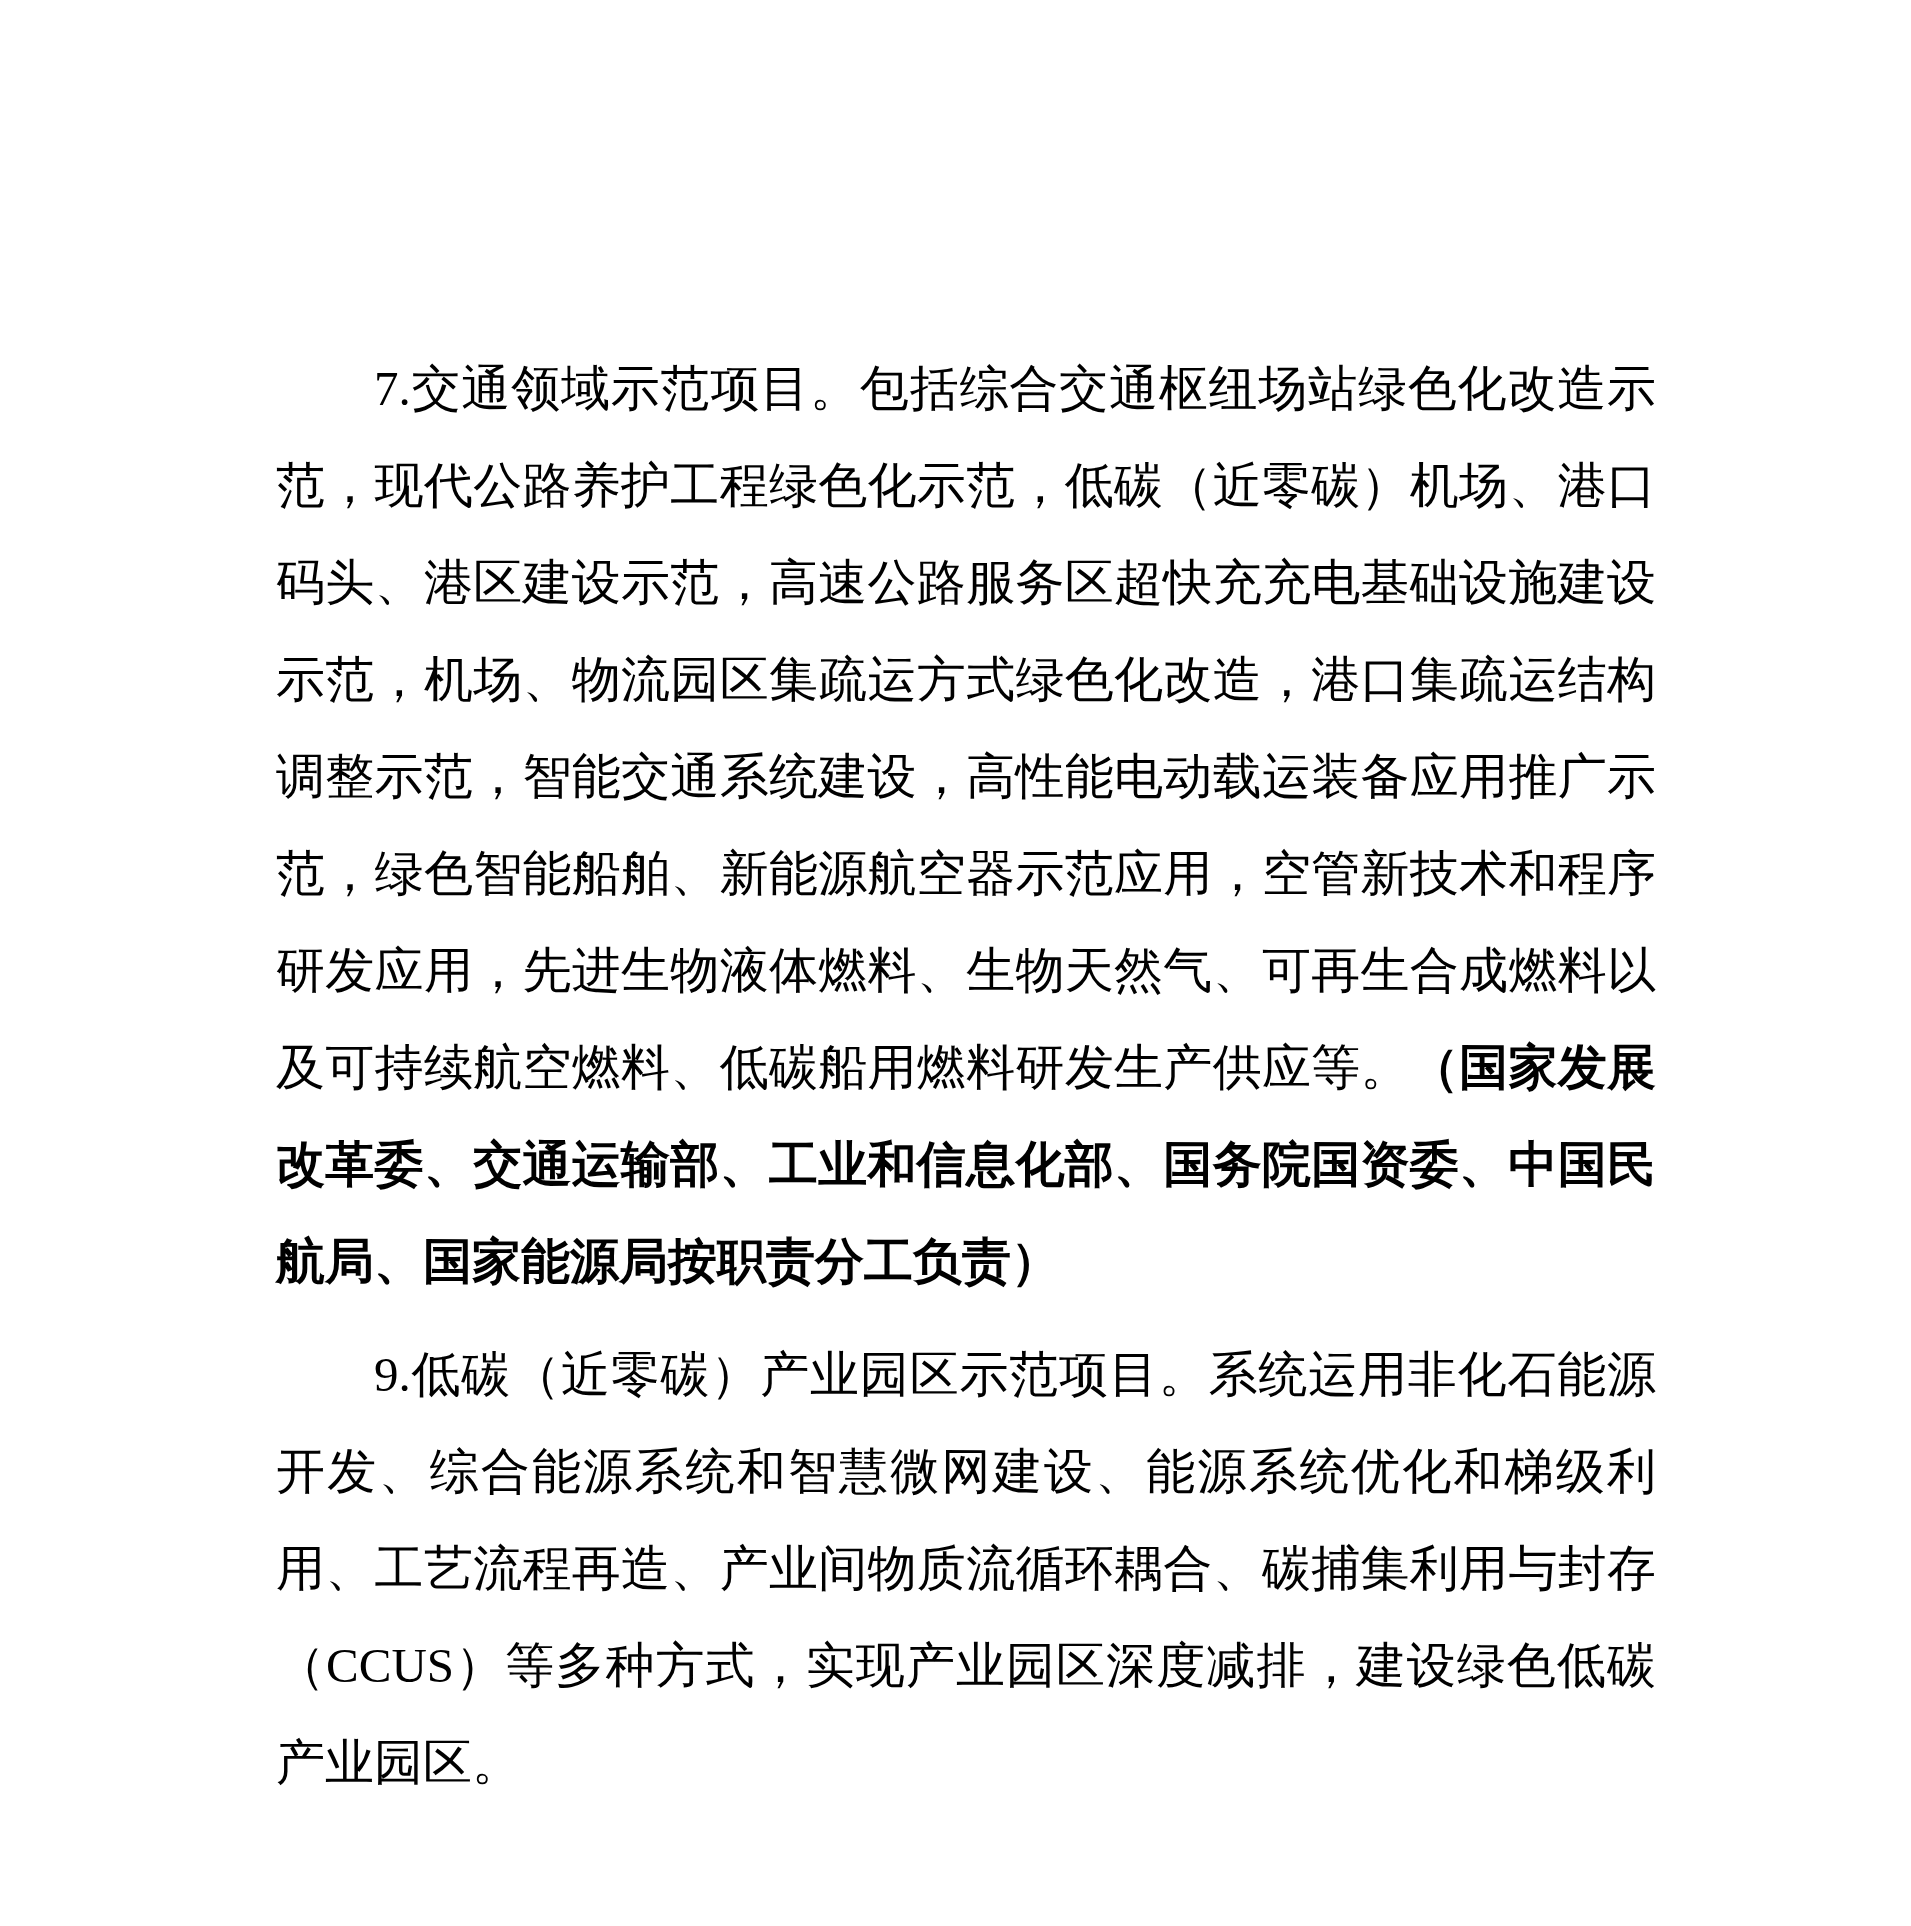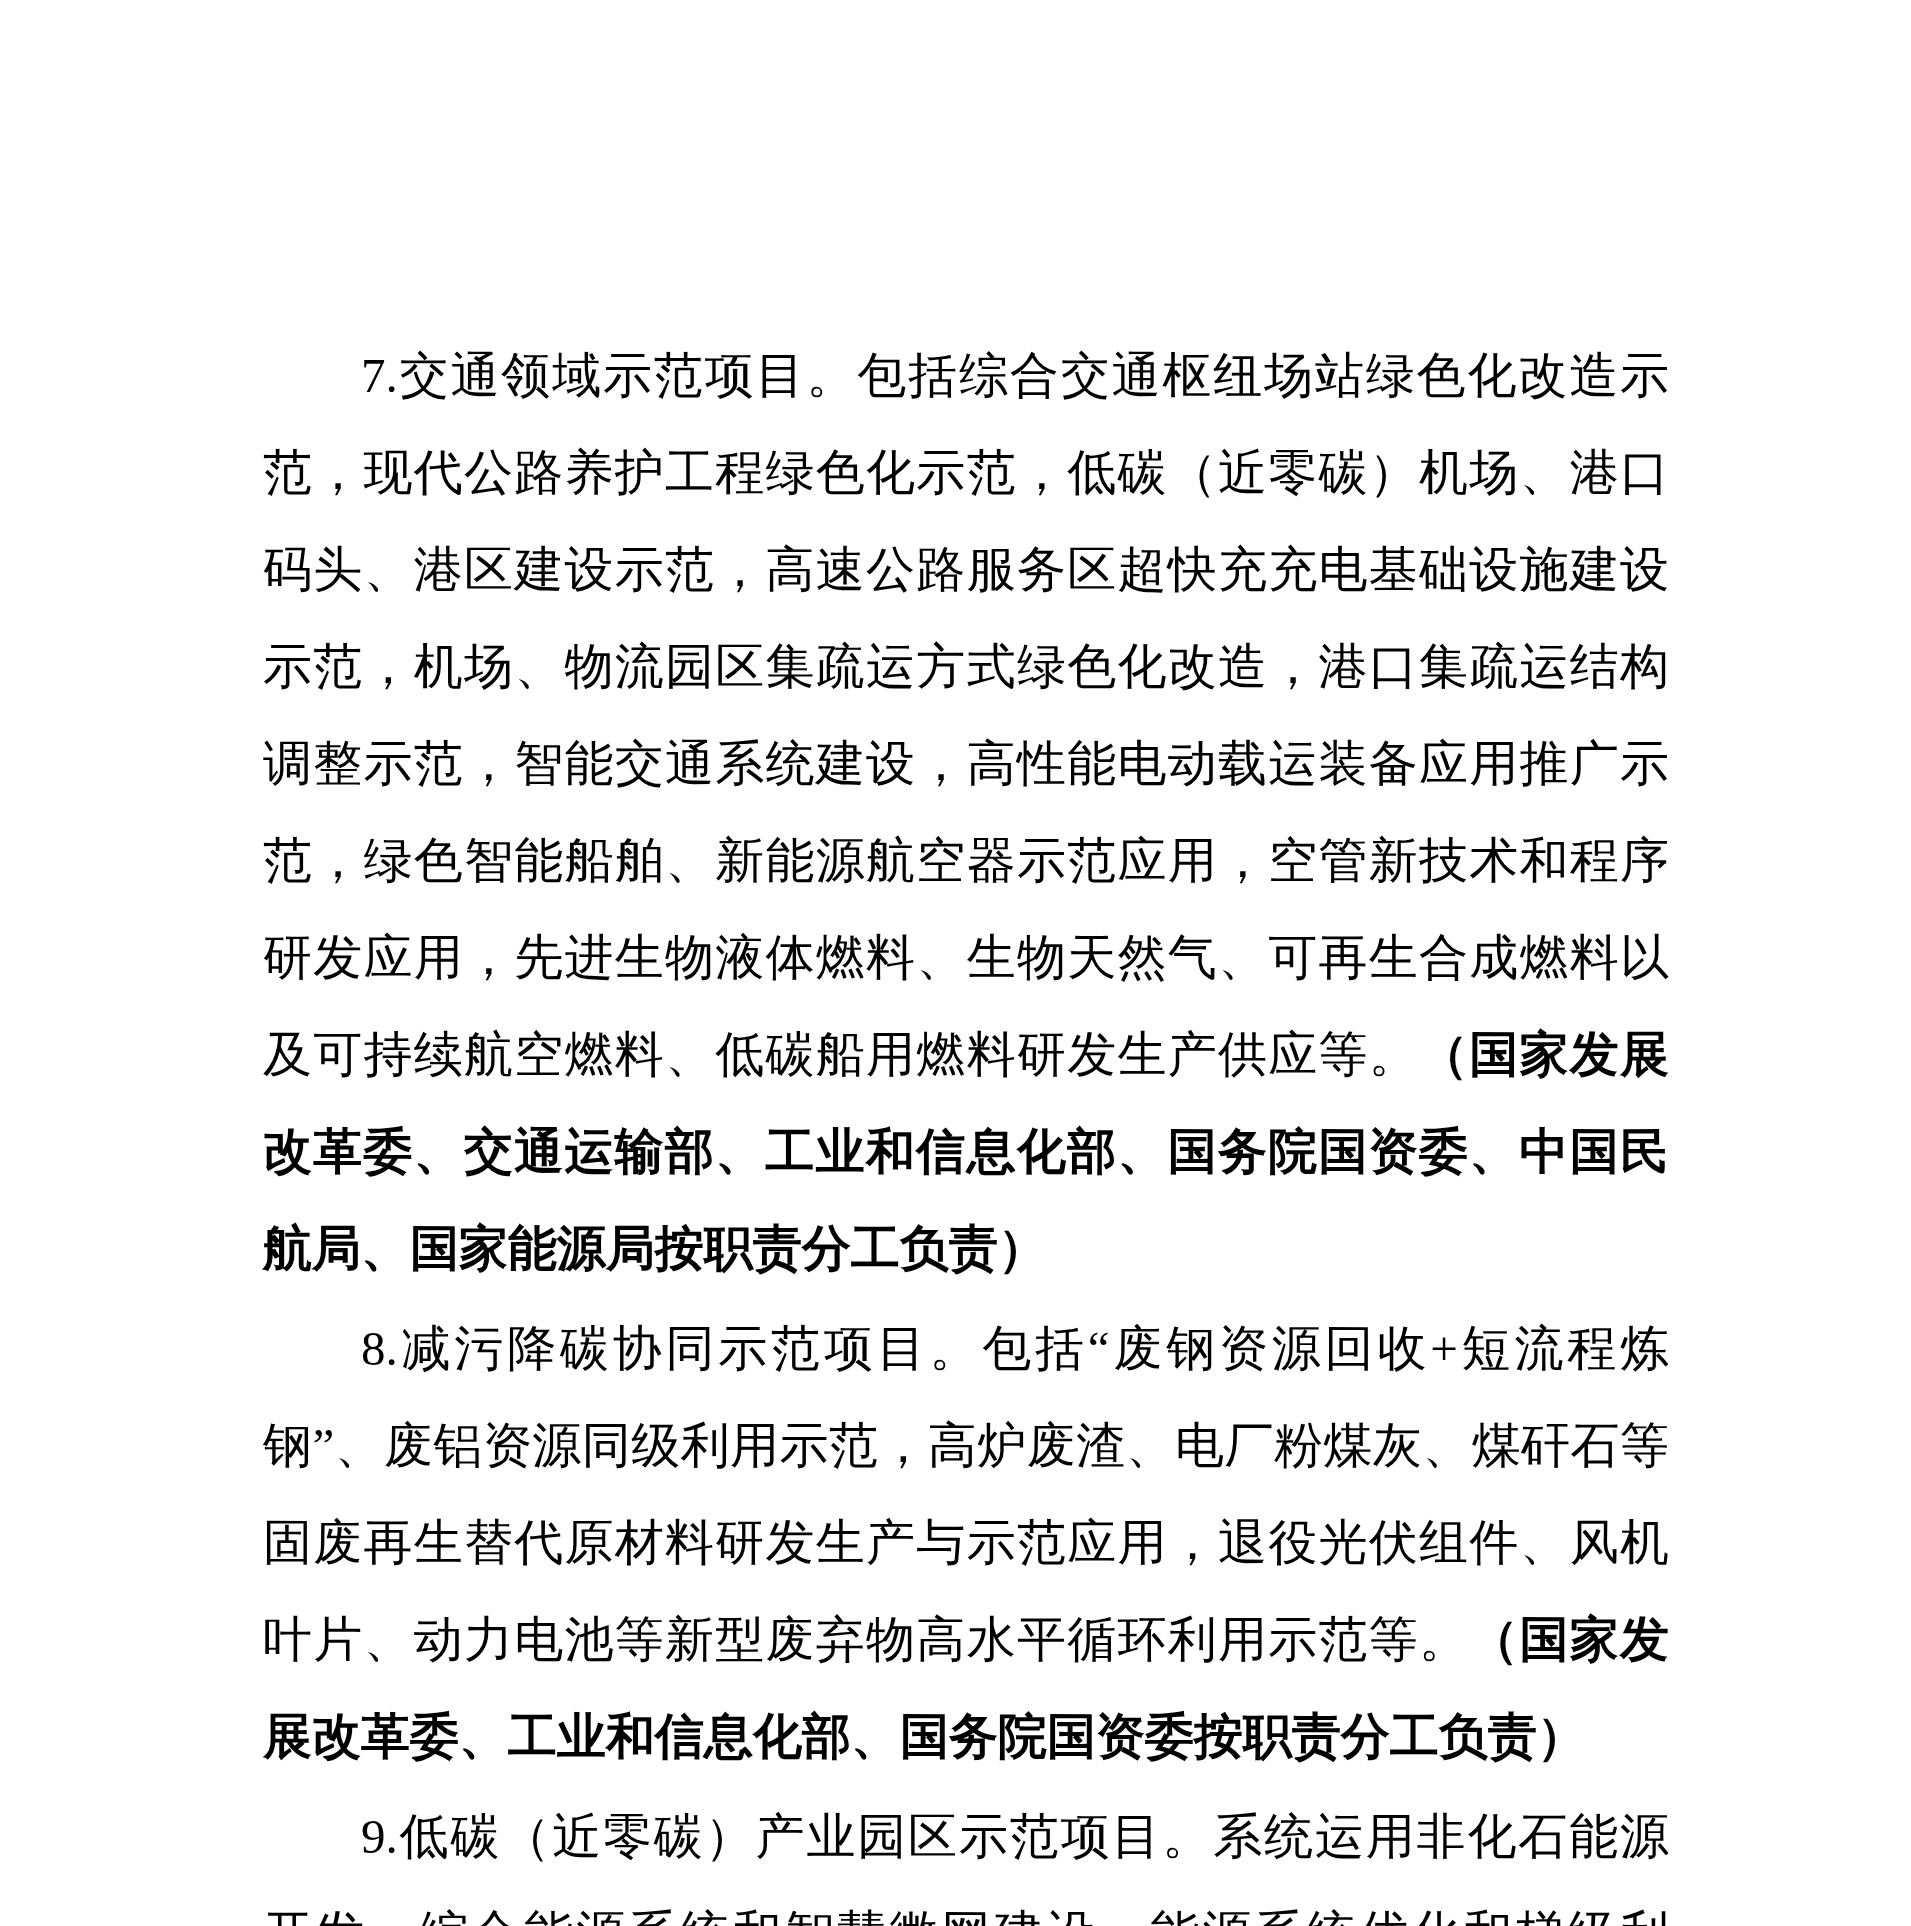--- a/index.html
+++ b/index.html
@@ -20,37 +20,36 @@
     inset: 0;
     background: #ffffff;
   }
   .content {
     position: absolute;
     left: 260px;
     top: 324px;
     width: 1412px;
   }
   .para {
-    margin: 3px;
+    margin: 16px;
     padding: 0;
     font-size: 49px;
     line-height: 97px;
     text-align: justify;
     text-indent: 2em;
     letter-spacing: 0;
     font-weight: 400;
   }
   .para .run-bold {
     font-weight: 700;
   }
 </style>
 </head>
 <body>
 
 <div class="page">
   <div class="content" id="document-body">
       <p class="para"><span class="run-normal">7.交通领域示范项目。包括综合交通枢纽场站绿色化改造示范，现代公路养护工程绿色化示范，低碳（近零碳）机场、港口码头、港区建设示范，高速公路服务区超快充充电基础设施建设示范，机场、物流园区集疏运方式绿色化改造，港口集疏运结构调整示范，智能交通系统建设，高性能电动载运装备应用推广示范，绿色智能船舶、新能源航空器示范应用，空管新技术和程序研发应用，先进生物液体燃料、生物天然气、可再生合成燃料以及可持续航空燃料、低碳船用燃料研发生产供应等。</span><span class="run-bold">（国家发展改革委、交通运输部、工业和信息化部、国务院国资委、中国民航局、国家能源局按职责分工负责）</span></p>
-      <p class="para"><span class="run-normal">8.减污降碳协同示范项目。包括“废钢资源回收+短流程炼钢”、废铝资源同级利用示范，高炉废渣、电厂粉煤灰、煤矸石等固废再生替代原材料研发生产与示范应用，退役光伏组件、风机叶片、动力电池等新型废弃物高水平循环利用示范等。</span><span class="run-bold">（国家发展改革委、工业和信息化部、国务院国资委按职责分工负责）</span></p>
       <p class="para"><span class="run-normal">9.低碳（近零碳）产业园区示范项目。系统运用非化石能源开发、综合能源系统和智慧微网建设、能源系统优化和梯级利用、工艺流程再造、产业间物质流循环耦合、碳捕集利用与封存（CCUS）等多种方式，实现产业园区深度减排，建设绿色低碳产业园区。</span></p>
     </div>
 
 </div>
 
 
 </body></html>

